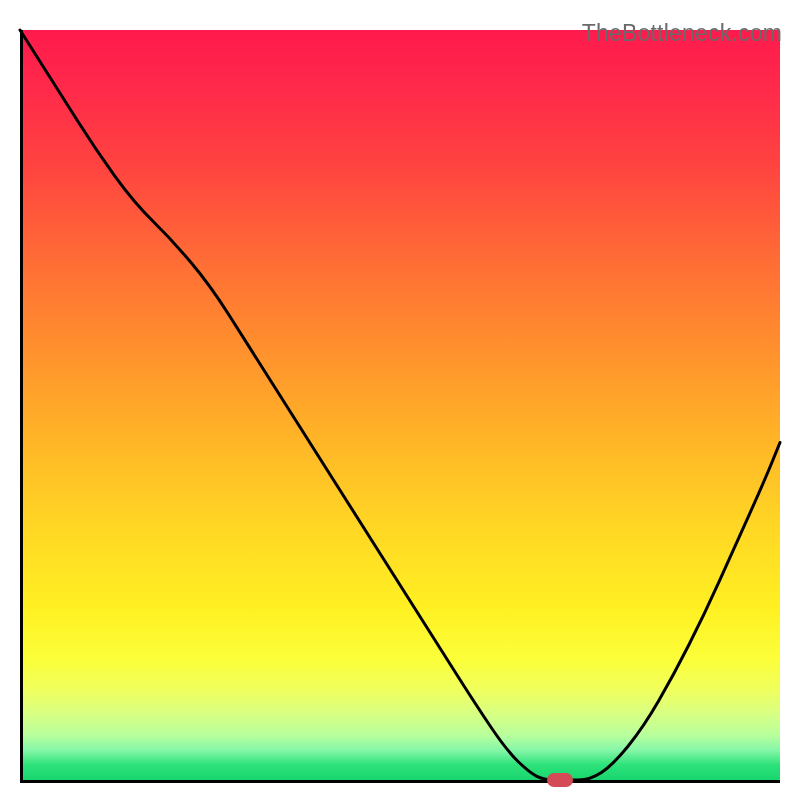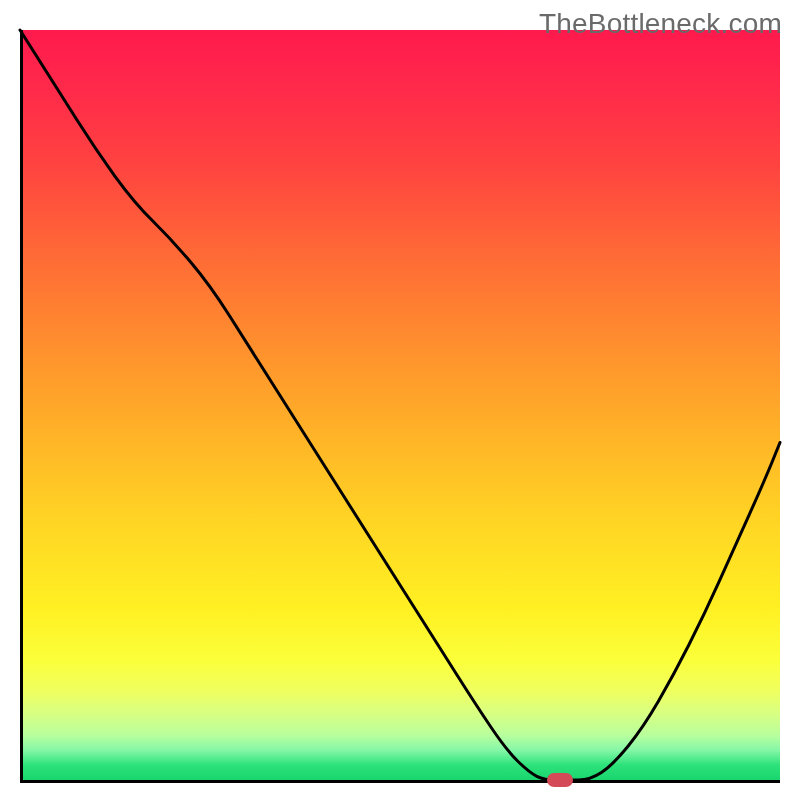--- a/index.html
+++ b/index.html
@@ -54,24 +54,24 @@
     height: 750px;
   }
   .axis-bottom {
     left: 20px;
     top: 780px;
     width: 760px;
     height: 3px;
   }
   .watermark {
     position: absolute;
-    top: 8px;
+    top: 20px;
     right: 18px;
     color: #6a6a6a;
-    font-size: 28px;
+    font-size: 23px;
     font-weight: 400;
     letter-spacing: 0.2px;
   }
   .marker {
     position: absolute;
     width: 26px;
     height: 14px;
     border-radius: 7px;
     transform: translate(-50%, -50%);
   }

